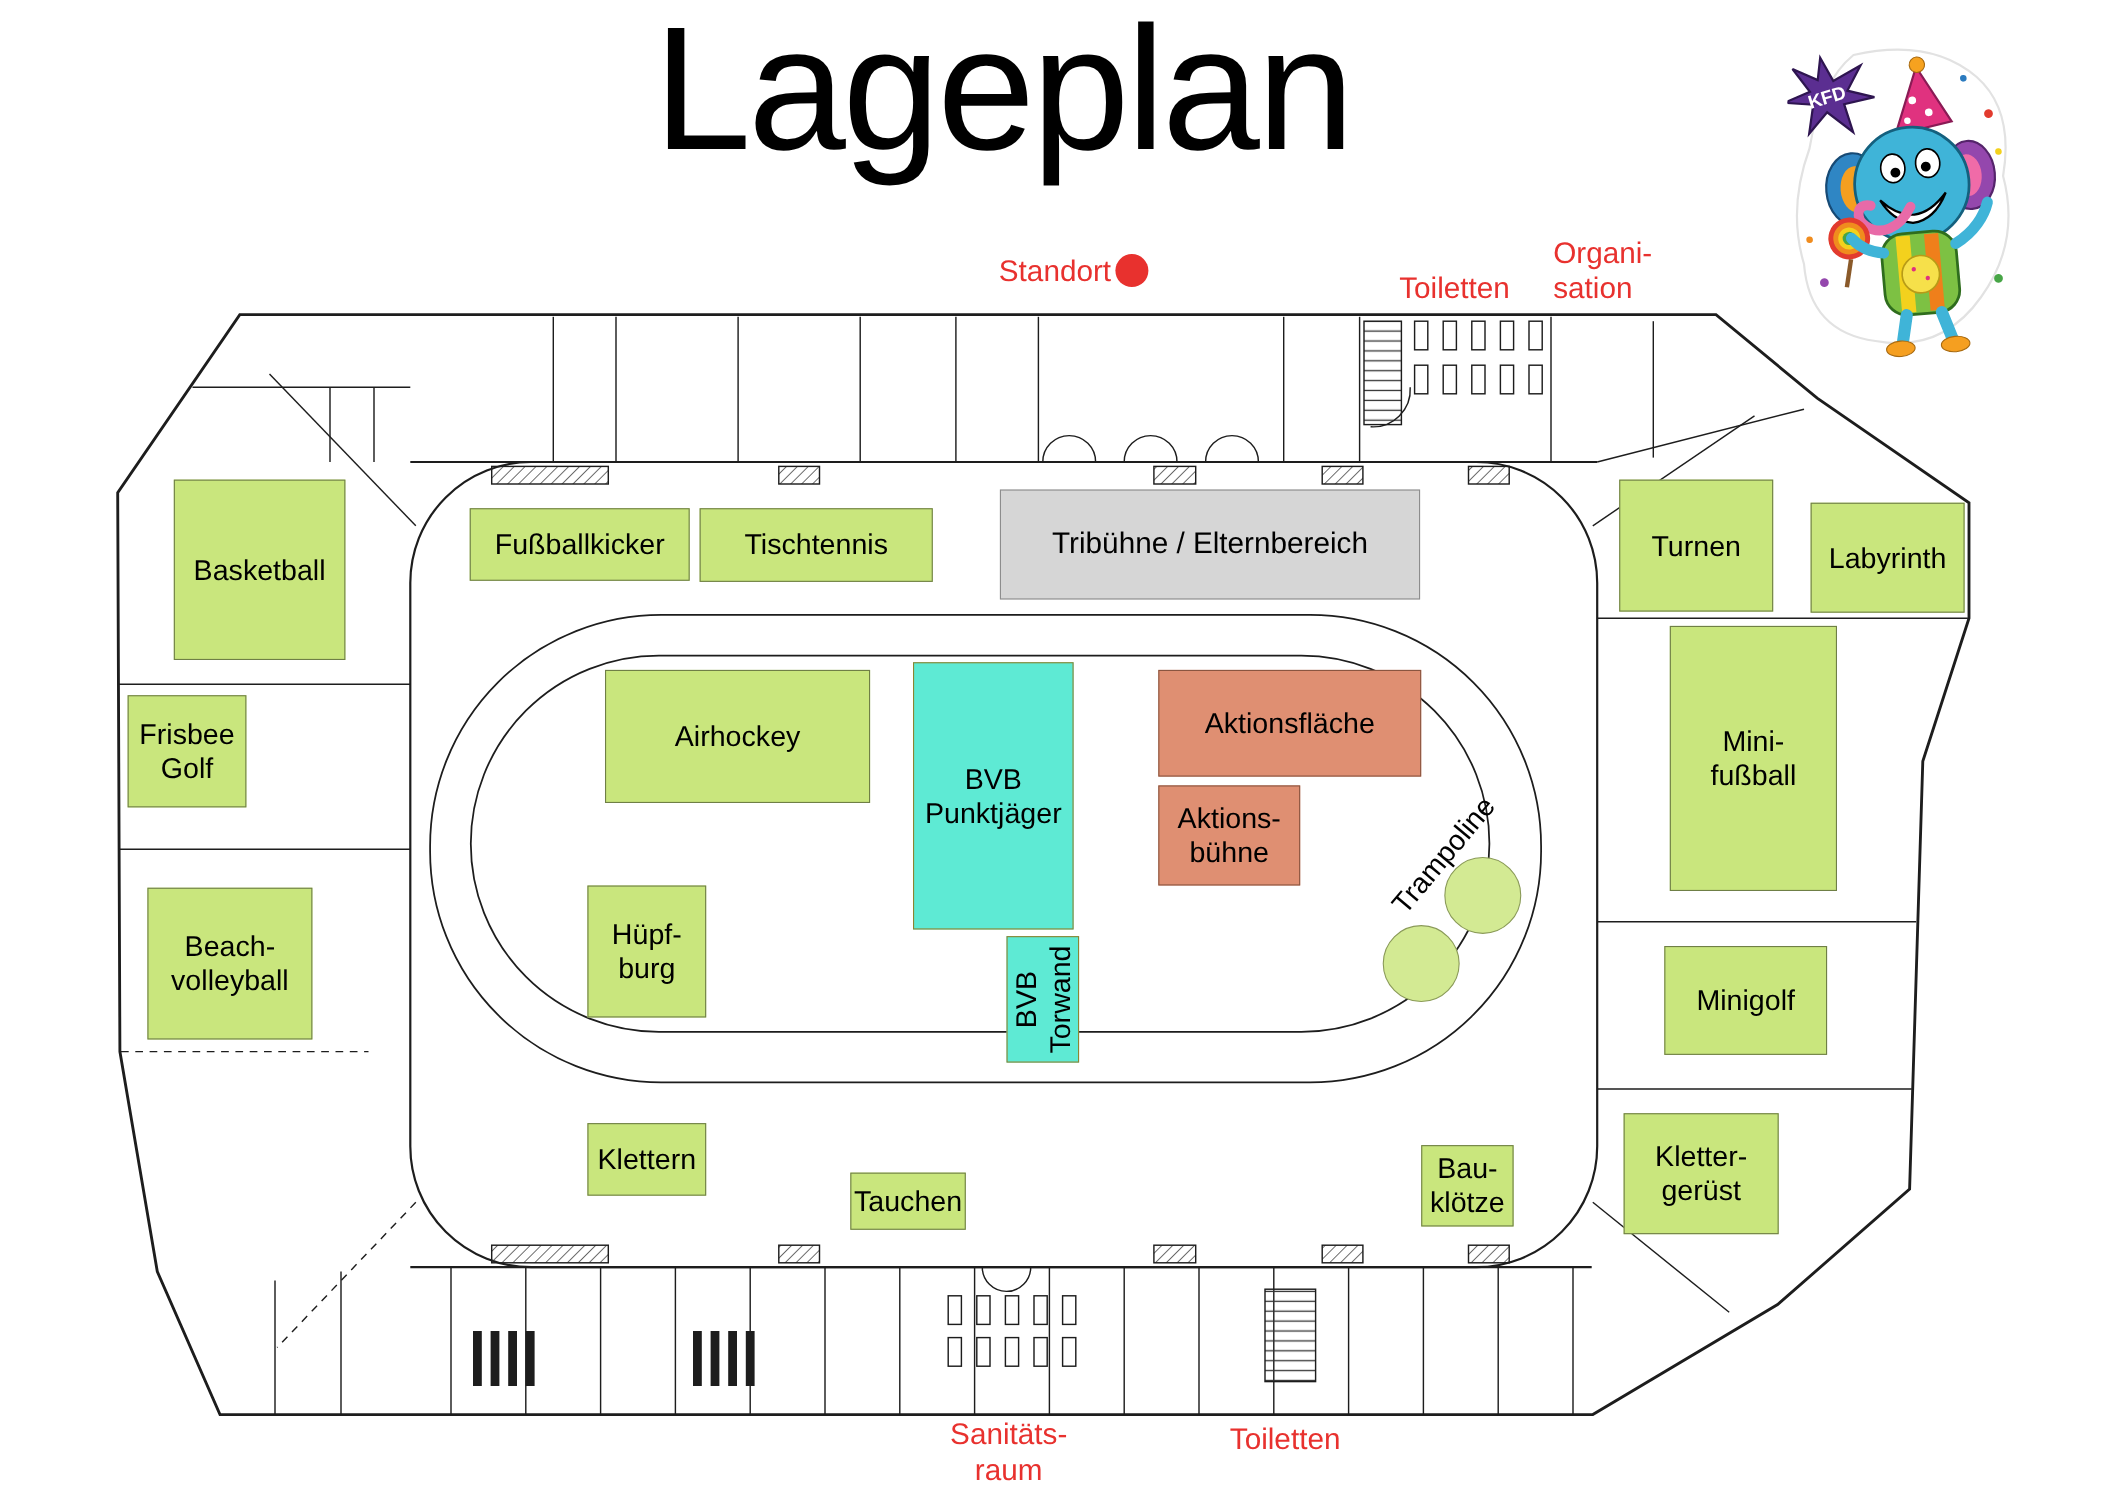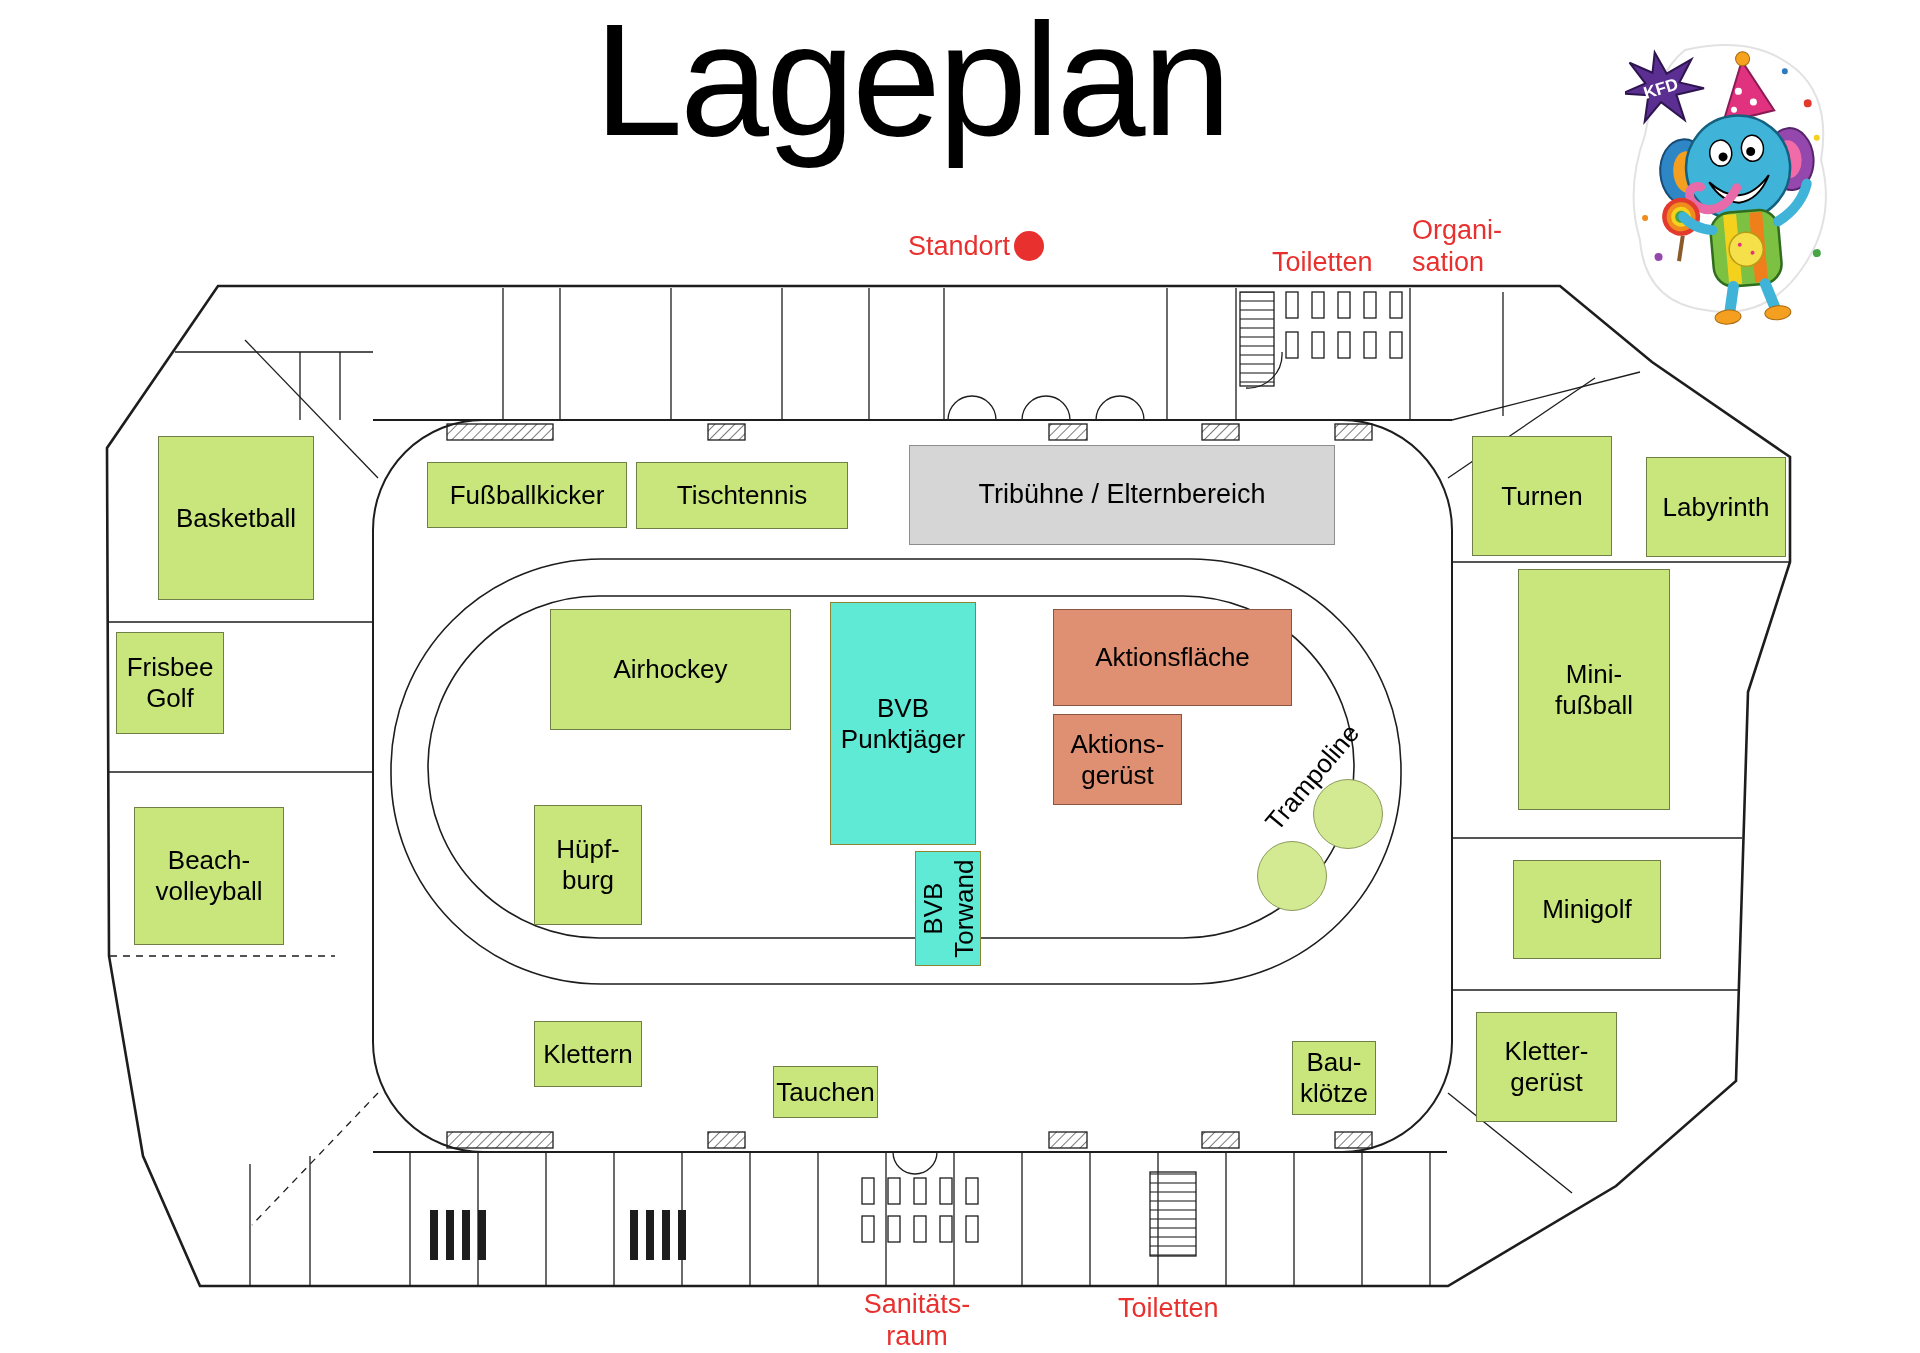--- a/index.html
+++ b/index.html
@@ -225,29 +225,29 @@
 raum</div>
   <div class="red-label" style="left:1118px;top:1292px;">Toiletten</div>
 
   <div class="area green" style="left:158px;top:436px;width:156px;height:164px">Basketball</div>
   <div class="area green" style="left:116px;top:632px;width:108px;height:102px">Frisbee
 Golf</div>
   <div class="area green" style="left:134px;top:807px;width:150px;height:138px">Beach-
 volleyball</div>
   <div class="area green" style="left:427px;top:462px;width:200px;height:66px">Fußballkicker</div>
   <div class="area green" style="left:636px;top:462px;width:212px;height:67px">Tischtennis</div>
-  <div class="area gray" style="left:909px;top:445px;width:426px;height:100px">Tribühne / Elternbereich</div>
+  <div class="area gray" style="left:909px;top:445px;width:382px;height:100px">Tribühne / Elternbereich</div>
   <div class="area green" style="left:1472px;top:436px;width:140px;height:120px">Turnen</div>
   <div class="area green" style="left:1646px;top:457px;width:140px;height:100px">Labyrinth</div>
   <div class="area green" style="left:550px;top:609px;width:241px;height:121px">Airhockey</div>
   <div class="area yellow" style="left:830px;top:602px;width:146px;height:243px">BVB
 Punktjäger</div>
   <div class="area salmon" style="left:1053px;top:609px;width:239px;height:97px">Aktionsfläche</div>
   <div class="area salmon" style="left:1053px;top:714px;width:129px;height:91px">Aktions-
-gerüst</div>
+bühne</div>
   <div class="area green" style="left:1518px;top:569px;width:152px;height:241px">Mini-
 fußball</div>
   <div class="area green" style="left:534px;top:805px;width:108px;height:120px">Hüpf-
 burg</div>
   <div class="area yellow" style="left:915px;top:851px;width:66px;height:115px">
     <span class="rot-90">BVB
 Torwand</span>
   </div>
   <div class="tramp-circle" style="left:1257px;top:841px"></div>
   <div class="tramp-circle" style="left:1313px;top:779px"></div>

